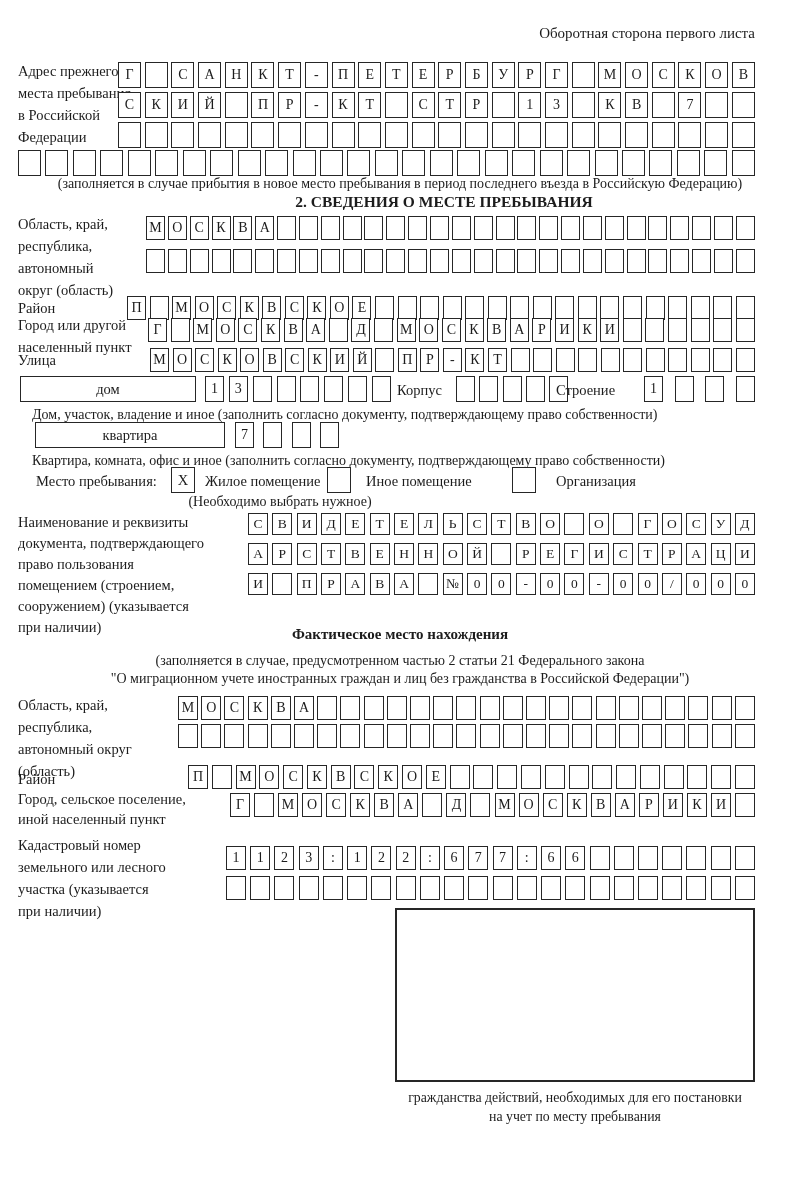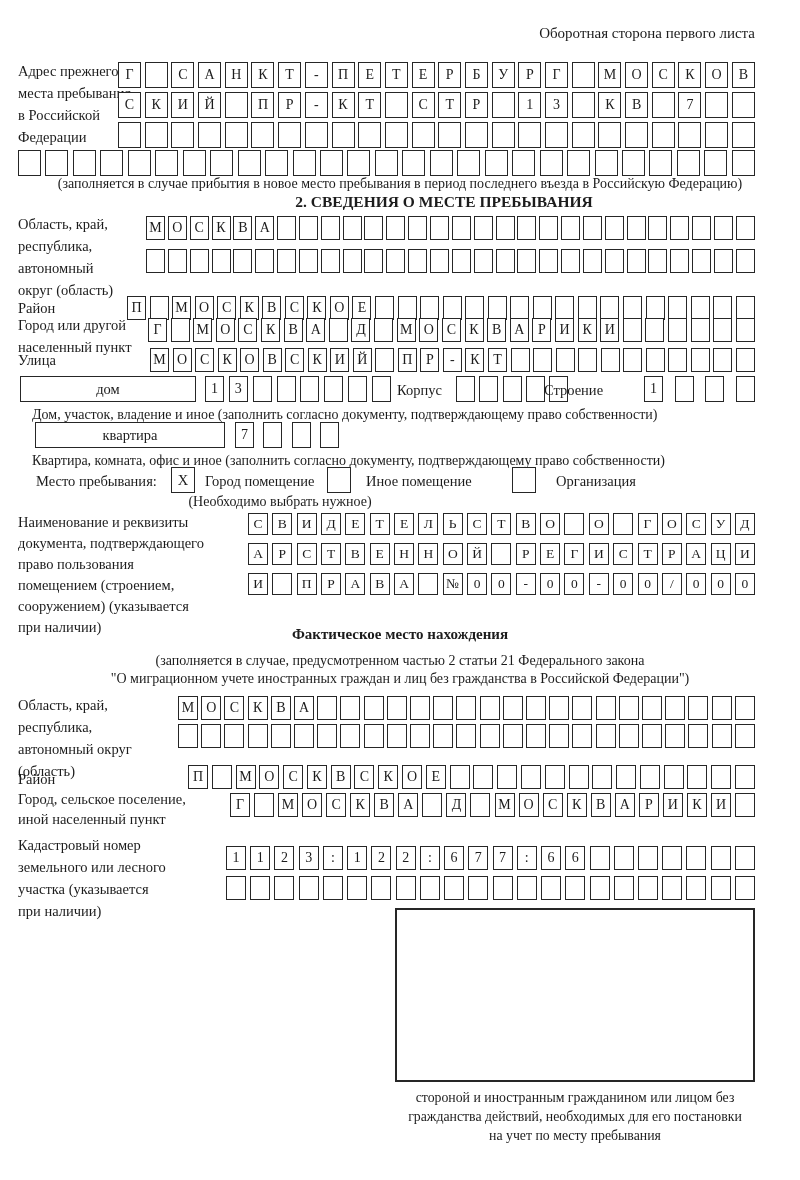--- a/index.html
+++ b/index.html
@@ -333,41 +333,41 @@
     <span class="cell"></span>
   </div>
 <div class="abs lbl" style="top:379px;left:397px;">Корпус</div>
 <div class="grid sm" style="top:376px;left:456px;width:112px;">
     <span class="cell"></span>
     <span class="cell"></span>
     <span class="cell"></span>
     <span class="cell"></span>
     <span class="cell"></span>
   </div>
-<div class="abs lbl" style="top:379px;left:544px;">Строение</div>
+<div class="abs lbl" style="top:379px;left:556px;">Строение</div>
 <div class="grid sm" style="top:376px;left:644px;right:45px;">
     <span class="cell">1</span>
     <span class="cell"></span>
     <span class="cell"></span>
     <span class="cell"></span>
   </div>
 <div class="abs cap" style="top:407px;left:32px;">Дом, участок, владение и иное (заполнить согласно документу, подтверждающему право собственности)</div>
 
 <div class="wbox" style="top:422px;left:35px;width:190px;">квартира</div>
 <div class="grid sm" style="top:422px;left:235px;width:104px;">
     <span class="cell">7</span>
     <span class="cell"></span>
     <span class="cell"></span>
     <span class="cell"></span>
   </div>
 <div class="abs cap" style="top:453px;left:32px;">Квартира, комната, офис и иное (заполнить согласно документу, подтверждающему право собственности)</div>
 
 <div class="abs lbl" style="top:470px;left:36px;">Место пребывания:</div>
 <div class="checkbox" style="top:467px;left:171px;">X</div>
-<div class="abs lbl" style="top:470px;left:205px;">Город помещение</div>
+<div class="abs lbl" style="top:470px;left:205px;">Жилое помещение</div>
 <div class="checkbox" style="top:467px;left:327px;"></div>
 <div class="abs lbl" style="top:470px;left:366px;">Иное помещение</div>
 <div class="checkbox" style="top:467px;left:512px;"></div>
 <div class="abs lbl" style="top:470px;left:556px;">Организация</div>
 <div class="abs cap center" style="top:494px;left:120px;width:320px;">(Необходимо выбрать нужное)</div>
 
 <div class="abs lbl" style="top:512px;left:18px;line-height:21px;">
     <div class="line">Наименование и реквизиты</div>
     <div class="line">документа, подтверждающего</div>
     <div class="line">право пользования</div>
@@ -619,16 +619,15 @@
     <span class="cell"></span>
     <span class="cell"></span>
     <span class="cell"></span>
     <span class="cell"></span>
     <span class="cell"></span>
     <span class="cell"></span>
   </div>
 
 <div class="stamp" style="top:908px;left:395px;width:360px;height:174px;"></div>
 <div class="abs center" style="top:1088px;left:365px;width:420px;font-size:13.8px;line-height:19px;">
-    <div class="line">стороной и иностранным гражданином или лицом без</div>
     <div class="line">гражданства действий, необходимых для его постановки</div>
     <div class="line">на учет по месту пребывания</div>
   </div>
 
 </body></html>

